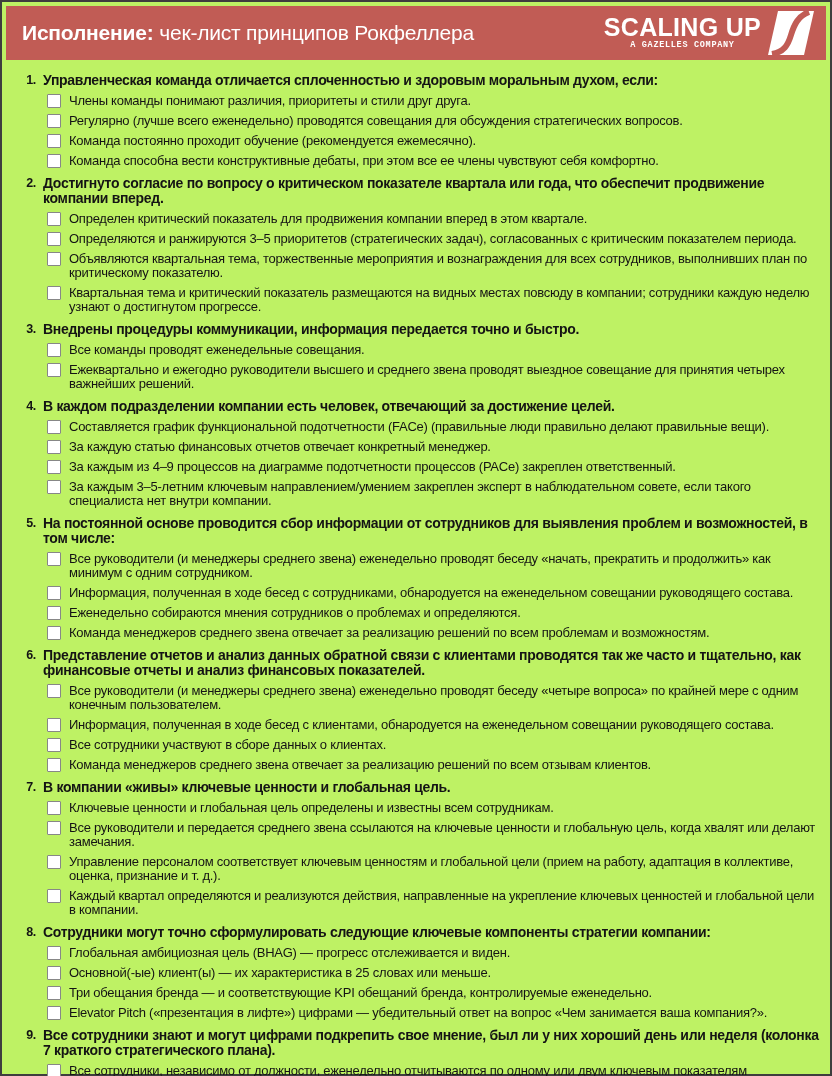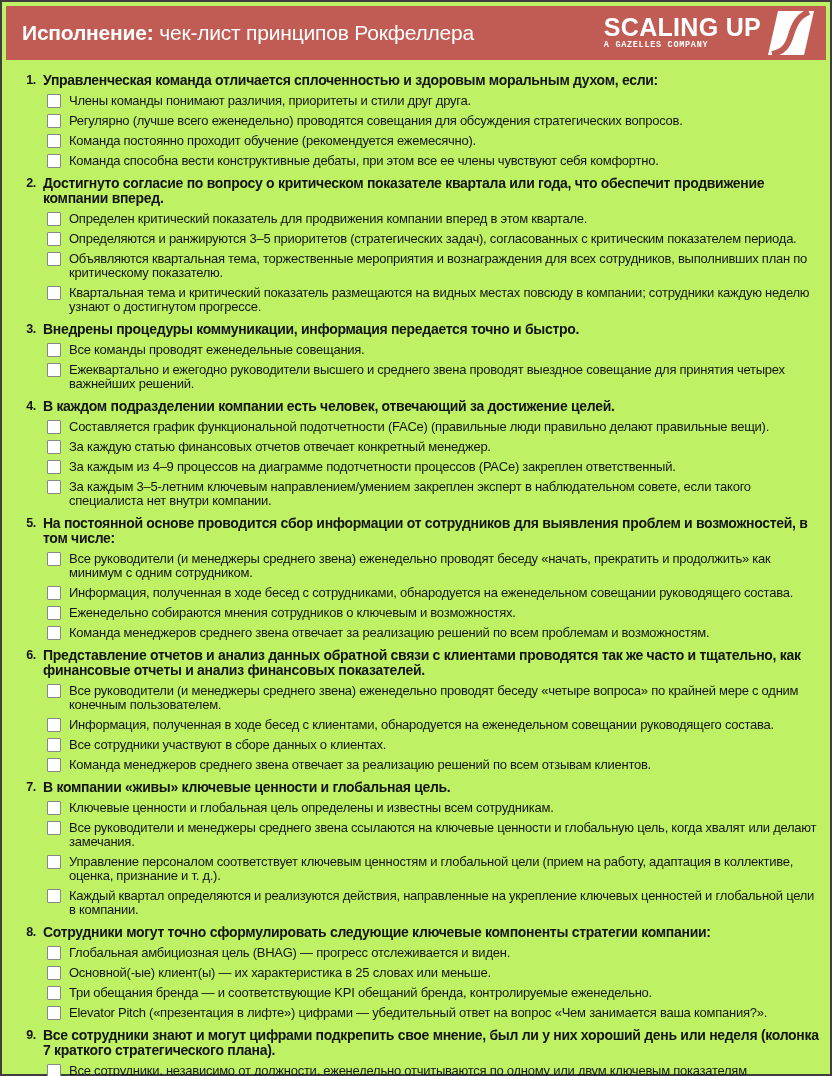--- a/index.html
+++ b/index.html
@@ -26,21 +26,21 @@
     padding: 0 12px 0 16px;
   }
   .band-title {
     color: #ffffff;
     font-size: 21px;
     letter-spacing: -0.2px;
     white-space: nowrap;
   }
   .band-title .bold { font-weight: bold; }
   .logo { display: flex; align-items: center; gap: 7px; }
-  .logo-text { text-align: left; color: #ffffff; }
+  .logo-text { text-align: center; color: #ffffff; }
   .logo-line1 {
     font-size: 25px; font-weight: bold; line-height: 22px;
     letter-spacing: 0.3px; white-space: nowrap;
   }
   .logo-line2 {
     font-size: 8.5px; font-weight: bold; letter-spacing: 0.7px;
     margin-top: 2px; white-space: nowrap; font-family: Liberation Mono, monospace;
   }
   .logo-mark { width: 46px; height: 44px; }
   
@@ -182,21 +182,21 @@
         <div class="item">
           <span class="checkbox"></span>
           <span class="item-text">Все руководители (и менеджеры среднего звена) еженедельно проводят беседу «начать, прекратить и продолжить» как минимум с одним сотрудником.</span>
         </div>
         <div class="item">
           <span class="checkbox"></span>
           <span class="item-text">Информация, полученная в ходе бесед с сотрудниками, обнародуется на еженедельном совещании руководящего состава.</span>
         </div>
         <div class="item">
           <span class="checkbox"></span>
-          <span class="item-text">Еженедельно собираются мнения сотрудников о ключевым и возможностях.</span>
+          <span class="item-text">Еженедельно собираются мнения сотрудников о проблемах и определяются.</span>
         </div>
         <div class="item">
           <span class="checkbox"></span>
           <span class="item-text">Команда менеджеров среднего звена отвечает за реализацию решений по всем проблемам и возможностям.</span>
         </div>
       </div>
       <div class="section">
         <div class="sec-head">
           <div class="sec-num">6.</div>
           <div class="sec-title">Представление отчетов и анализ данных обратной связи с клиентами проводятся так же часто и тщательно, как финансовые отчеты и анализ финансовых показателей.</div>
@@ -222,21 +222,21 @@
         <div class="sec-head">
           <div class="sec-num">7.</div>
           <div class="sec-title">В компании «живы» ключевые ценности и глобальная цель.</div>
         </div>
         <div class="item">
           <span class="checkbox"></span>
           <span class="item-text">Ключевые ценности и глобальная цель определены и известны всем сотрудникам.</span>
         </div>
         <div class="item">
           <span class="checkbox"></span>
-          <span class="item-text">Все руководители и менеджеры среднего звена ссылаются на ключевые ценности и глобальную цель, когда хвалят или делают замечания.</span>
+          <span class="item-text">Все руководители и передается среднего звена ссылаются на ключевые ценности и глобальную цель, когда хвалят или делают замечания.</span>
         </div>
         <div class="item">
           <span class="checkbox"></span>
           <span class="item-text">Управление персоналом соответствует ключевым ценностям и глобальной цели (прием на работу, адаптация в коллективе, оценка, признание и т. д.).</span>
         </div>
         <div class="item">
           <span class="checkbox"></span>
           <span class="item-text">Каждый квартал определяются и реализуются действия, направленные на укрепление ключевых ценностей и глобальной цели в компании.</span>
         </div>
       </div>

